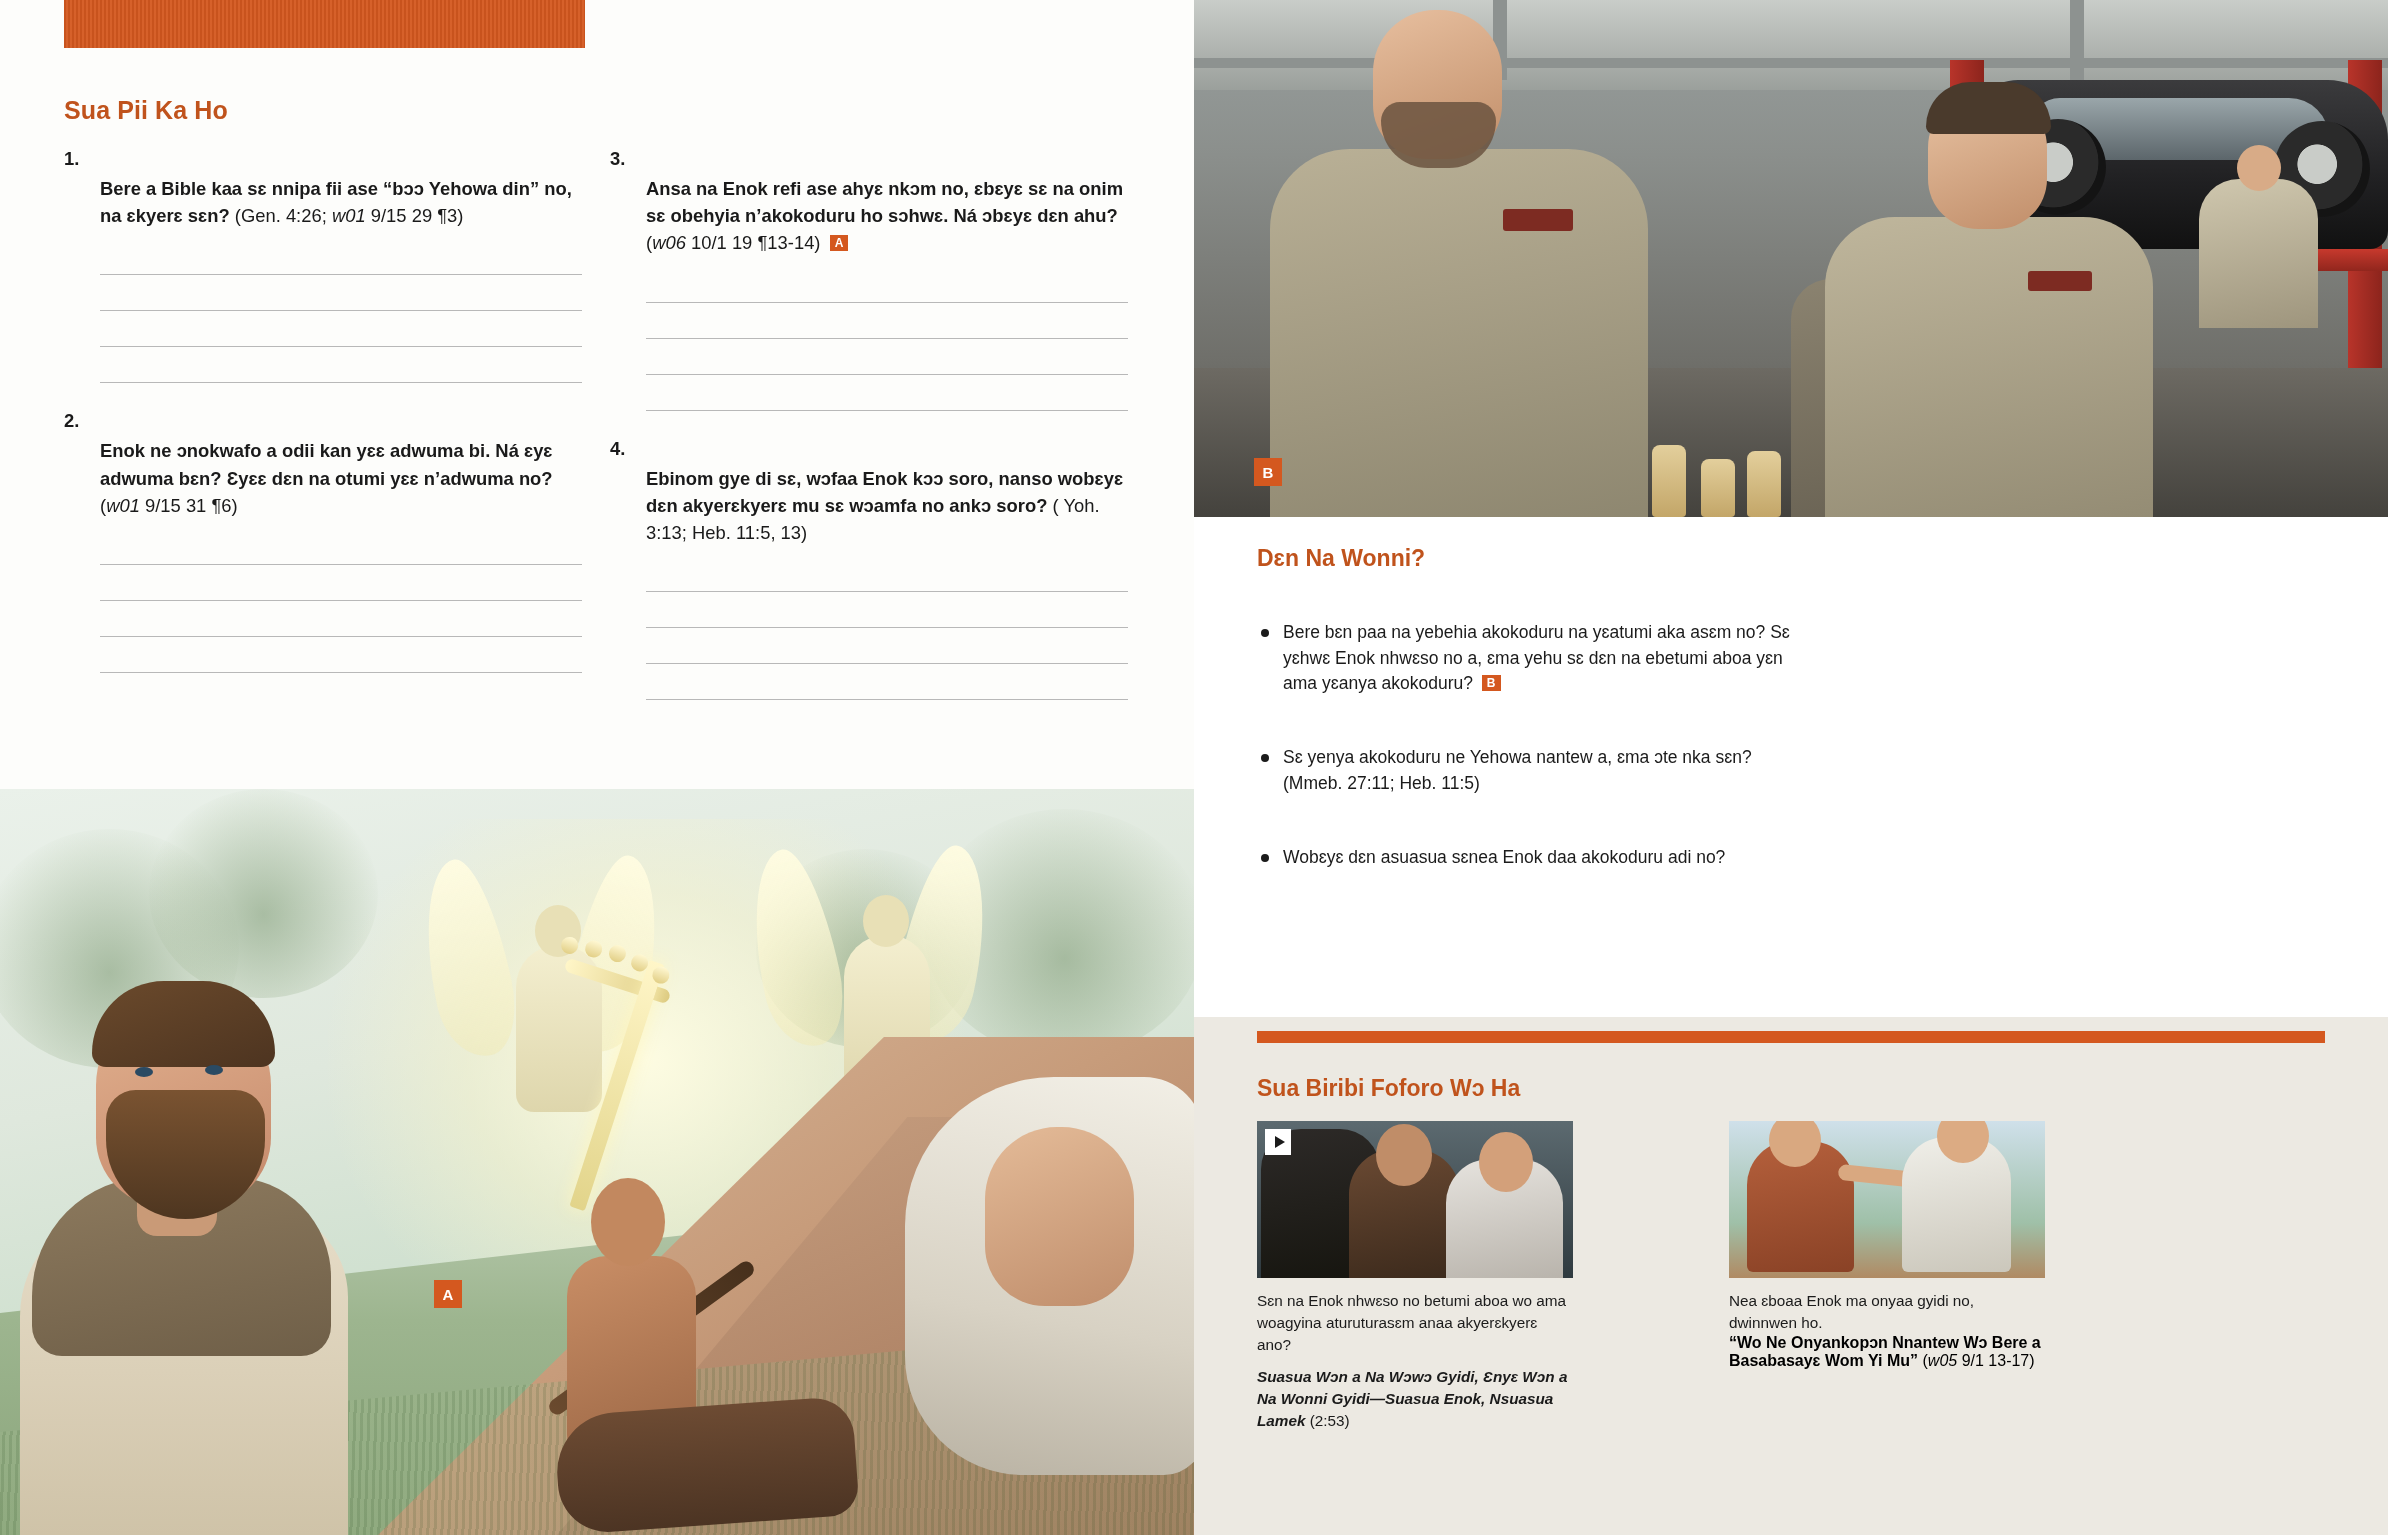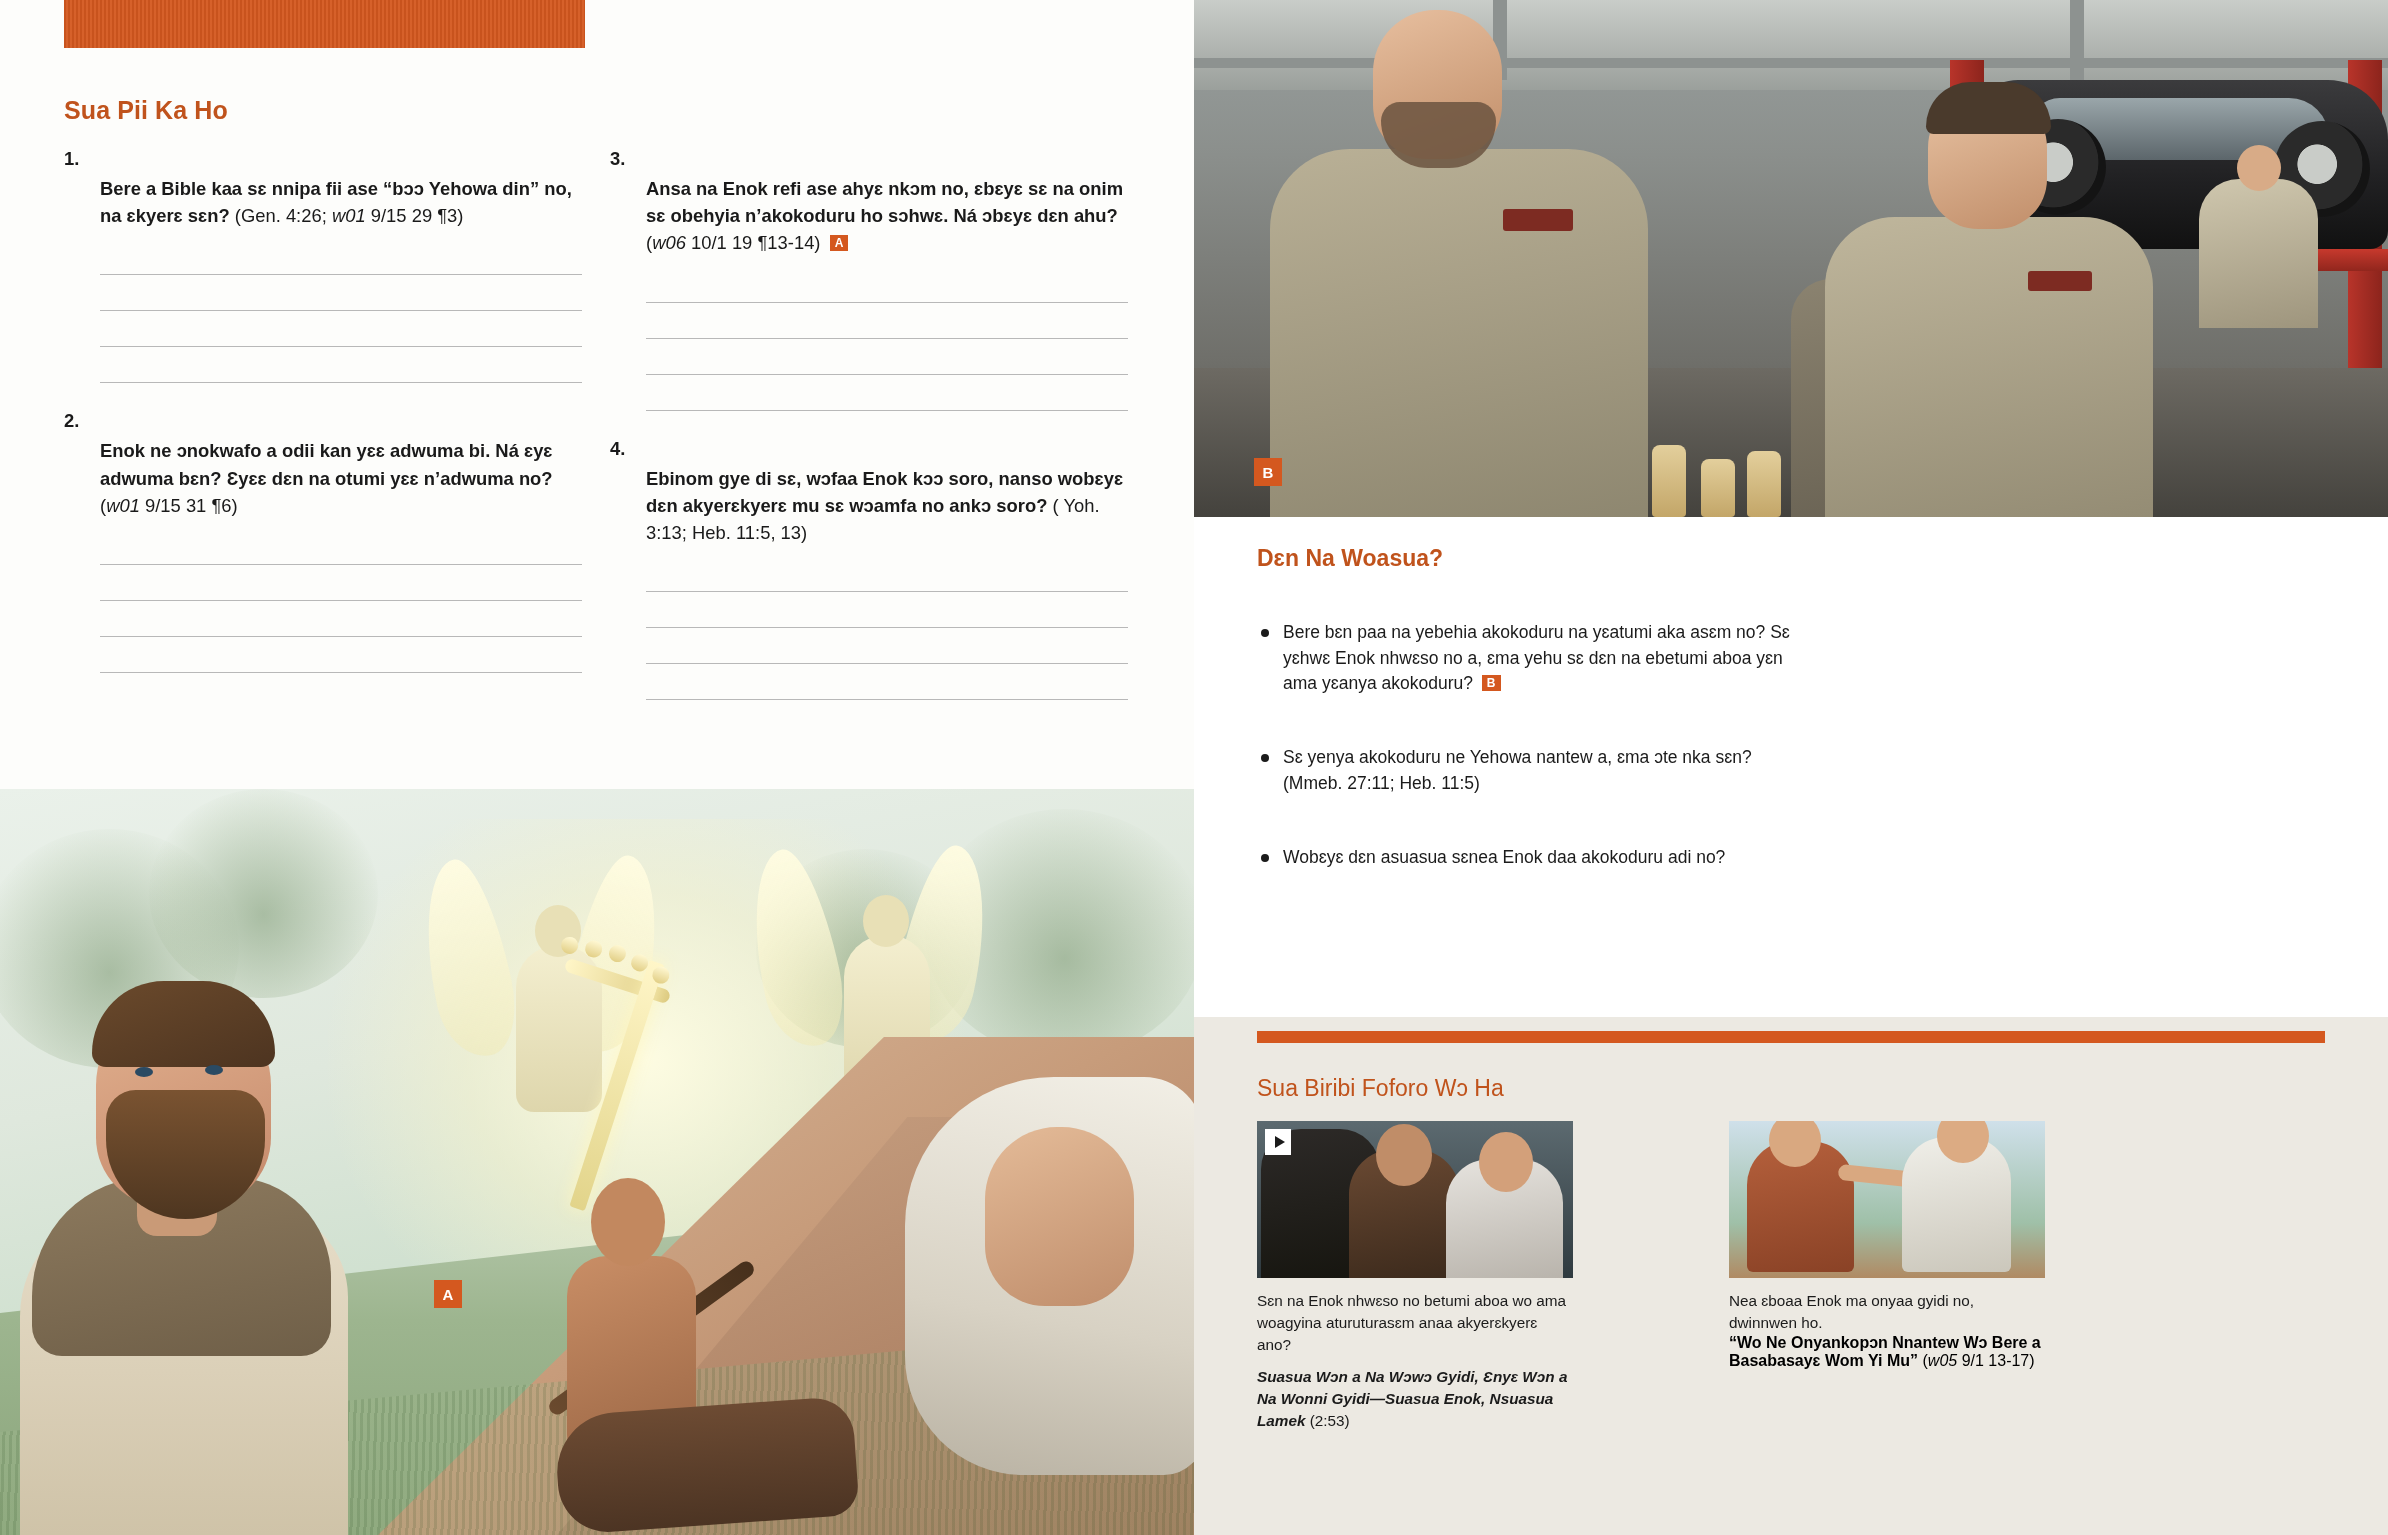--- a/index.html
+++ b/index.html
@@ -419,21 +419,21 @@
     position: absolute;
     left: 63px; top: 14px;
     width: 1068px; height: 12px;
     background: #d4581f;
   }
   .panel-title {
     position: absolute;
     left: 63px; top: 58px;
     color: #c0531c;
     font-size: 23px;
-    font-weight: normal;
+    font-weight: bold;
   }
   
   .vid-local { position: absolute; width: 316px; }
   .thumb {
     position: relative;
     width: 316px; height: 157px;
     overflow: hidden;
     background: #2f3a3f;
   }
   .thumb1 {
@@ -664,21 +664,21 @@
       </div>
 
       <div class="bottle" style="left:458px;"></div>
       <div class="bottle" style="left:507px; height:58px;"></div>
       <div class="bottle" style="left:553px; height:66px;"></div>
 
       <div class="badge-b-photo">B</div>
     </div>
 
     <div class="col-den">
-      <div class="h2">Dɛn Na Woasua?</div>
+      <div class="h2">Dɛn Na Wonni?</div>
       <ul class="bullets">
         <li>
           <span>Bere bɛn paa na yebehia akokoduru na yɛatumi aka asɛm no? Sɛ yɛhwɛ Enok nhwɛso no a, ɛma yehu sɛ dɛn na ebetumi aboa yɛn ama yɛanya akokoduru?</span>
           <span class="badge-inline">B</span>
         </li>
         <li>Sɛ yenya akokoduru ne Yehowa nantew a, ɛma ɔte nka sɛn? (Mmeb. 27:11; Heb. 11:5)</li>
         <li>Wobɛyɛ dɛn asuasua sɛnea Enok daa akokoduru adi no?</li>
       </ul>
     </div>
 

